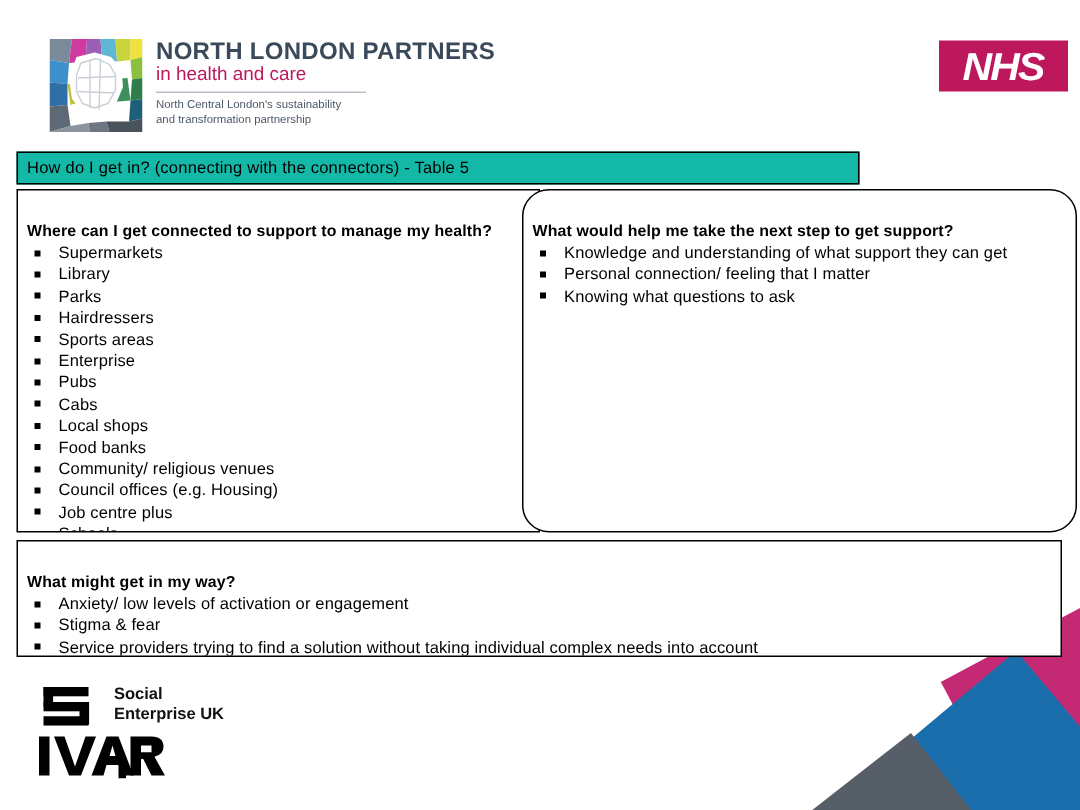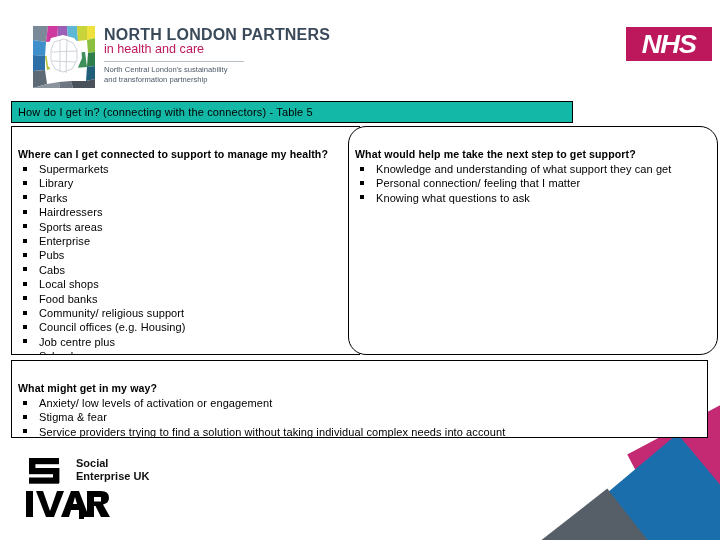--- a/index.html
+++ b/index.html
@@ -221,21 +221,21 @@
     <li><span class="bullet-mark"></span><span>Supermarkets</span></li>
     <li><span class="bullet-mark"></span><span>Library</span></li>
     <li><span class="bullet-mark"></span><span>Parks</span></li>
     <li><span class="bullet-mark"></span><span>Hairdressers</span></li>
     <li><span class="bullet-mark"></span><span>Sports areas</span></li>
     <li><span class="bullet-mark"></span><span>Enterprise</span></li>
     <li><span class="bullet-mark"></span><span>Pubs</span></li>
     <li><span class="bullet-mark"></span><span>Cabs</span></li>
     <li><span class="bullet-mark"></span><span>Local shops</span></li>
     <li><span class="bullet-mark"></span><span>Food banks</span></li>
-    <li><span class="bullet-mark"></span><span>Community/ religious support</span></li>
+    <li><span class="bullet-mark"></span><span>Community/ religious venues</span></li>
     <li><span class="bullet-mark"></span><span>Council offices (e.g. Housing)</span></li>
     <li><span class="bullet-mark"></span><span>Job centre plus</span></li>
     <li><span class="bullet-mark"></span><span>Schools</span></li>
   </ul>
 </div>
 
 <div class="cell" id="cell-right">
   <div class="cell-heading">What would help me take the next step to get support?</div>
   <ul class="bullets">
     <li><span class="bullet-mark"></span><span>Knowledge and understanding of what support they can get</span></li>

